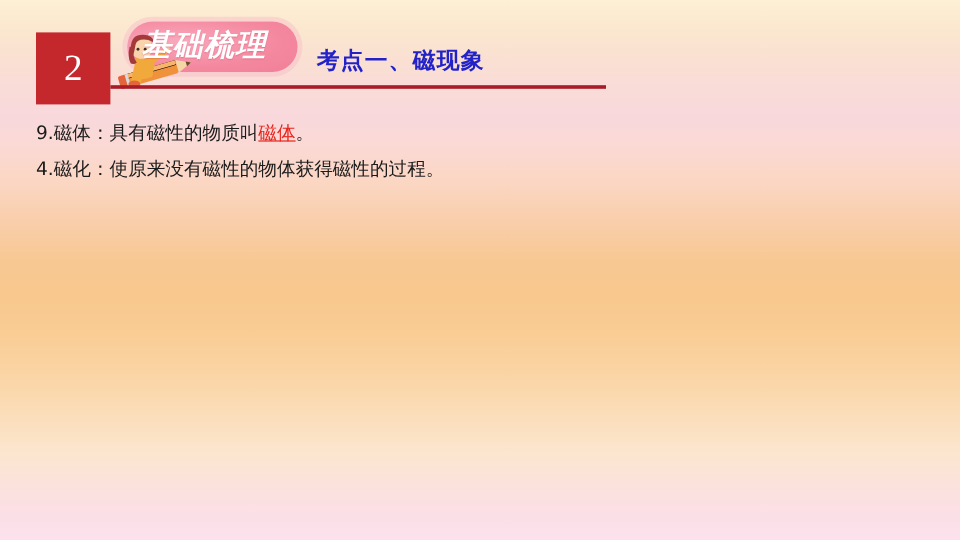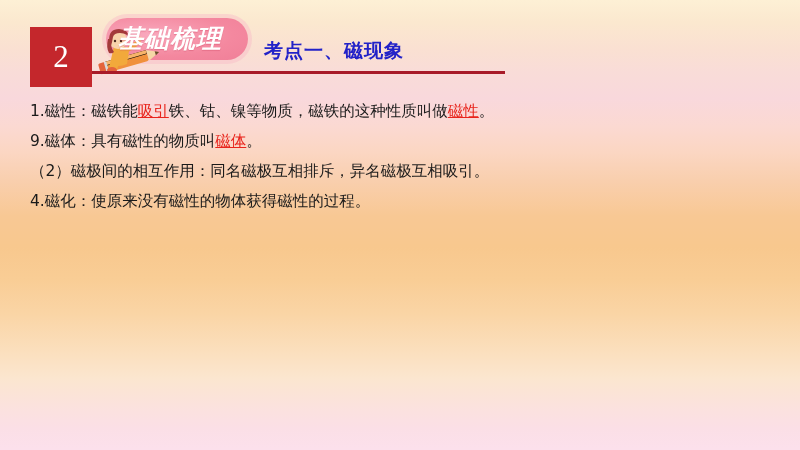--- a/index.html
+++ b/index.html
@@ -185,19 +185,17 @@
     </div>
 
     <div id="pill-label">基础梳理</div>
 
     <div id="section-title">考点一、磁现象</div>
 
     <div id="header-rule"></div>
   </div>
 
   <div id="body-text">
-      <div class="line"><span>1.磁性：磁铁能</span><span class="hl">吸引</span><span>铁、钴、镍等物质，磁铁的这种性质叫做</span><span class="hl">磁性</span><span>。</span></div>
       <div class="line"><span>9.磁体：具有磁性的物质叫</span><span class="hl">磁体</span><span>。</span></div>
-      <div class="line"><span>（2）磁极间的相互作用：同名磁极互相排斥，异名磁极互相吸引。</span></div>
       <div class="line"><span>4.磁化：使原来没有磁性的物体获得磁性的过程。</span></div>
     </div>
 
 </div>
 
 </body></html>

